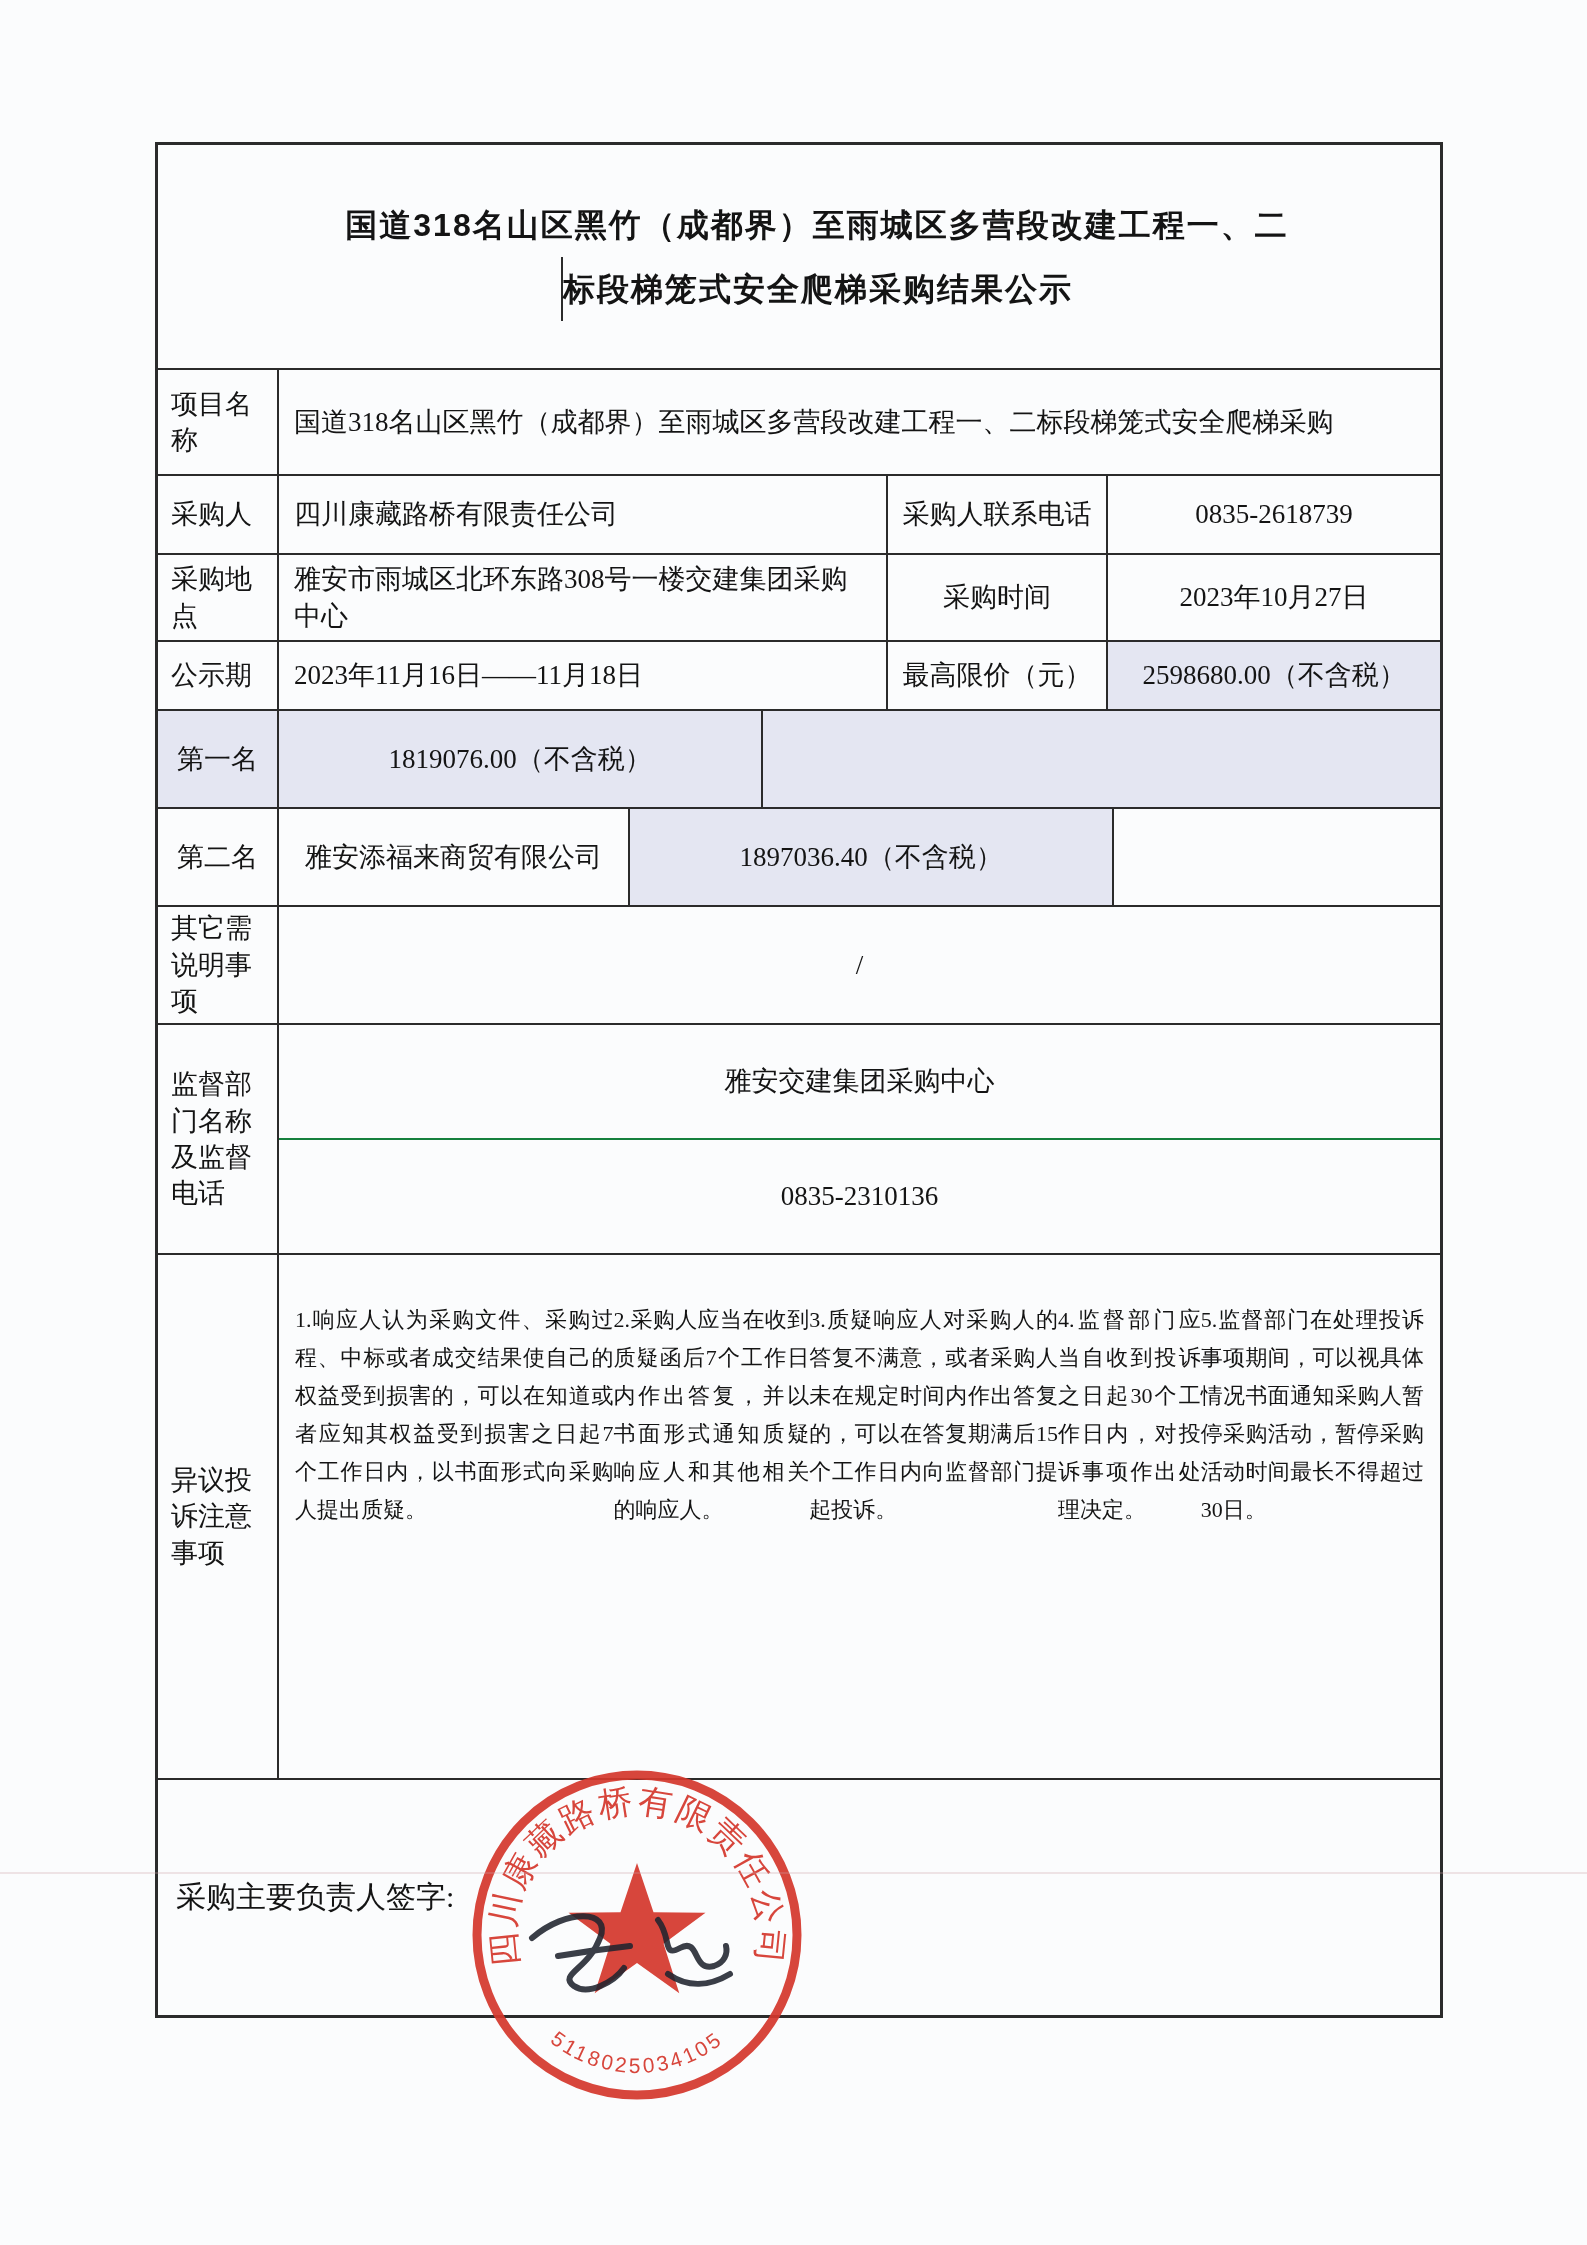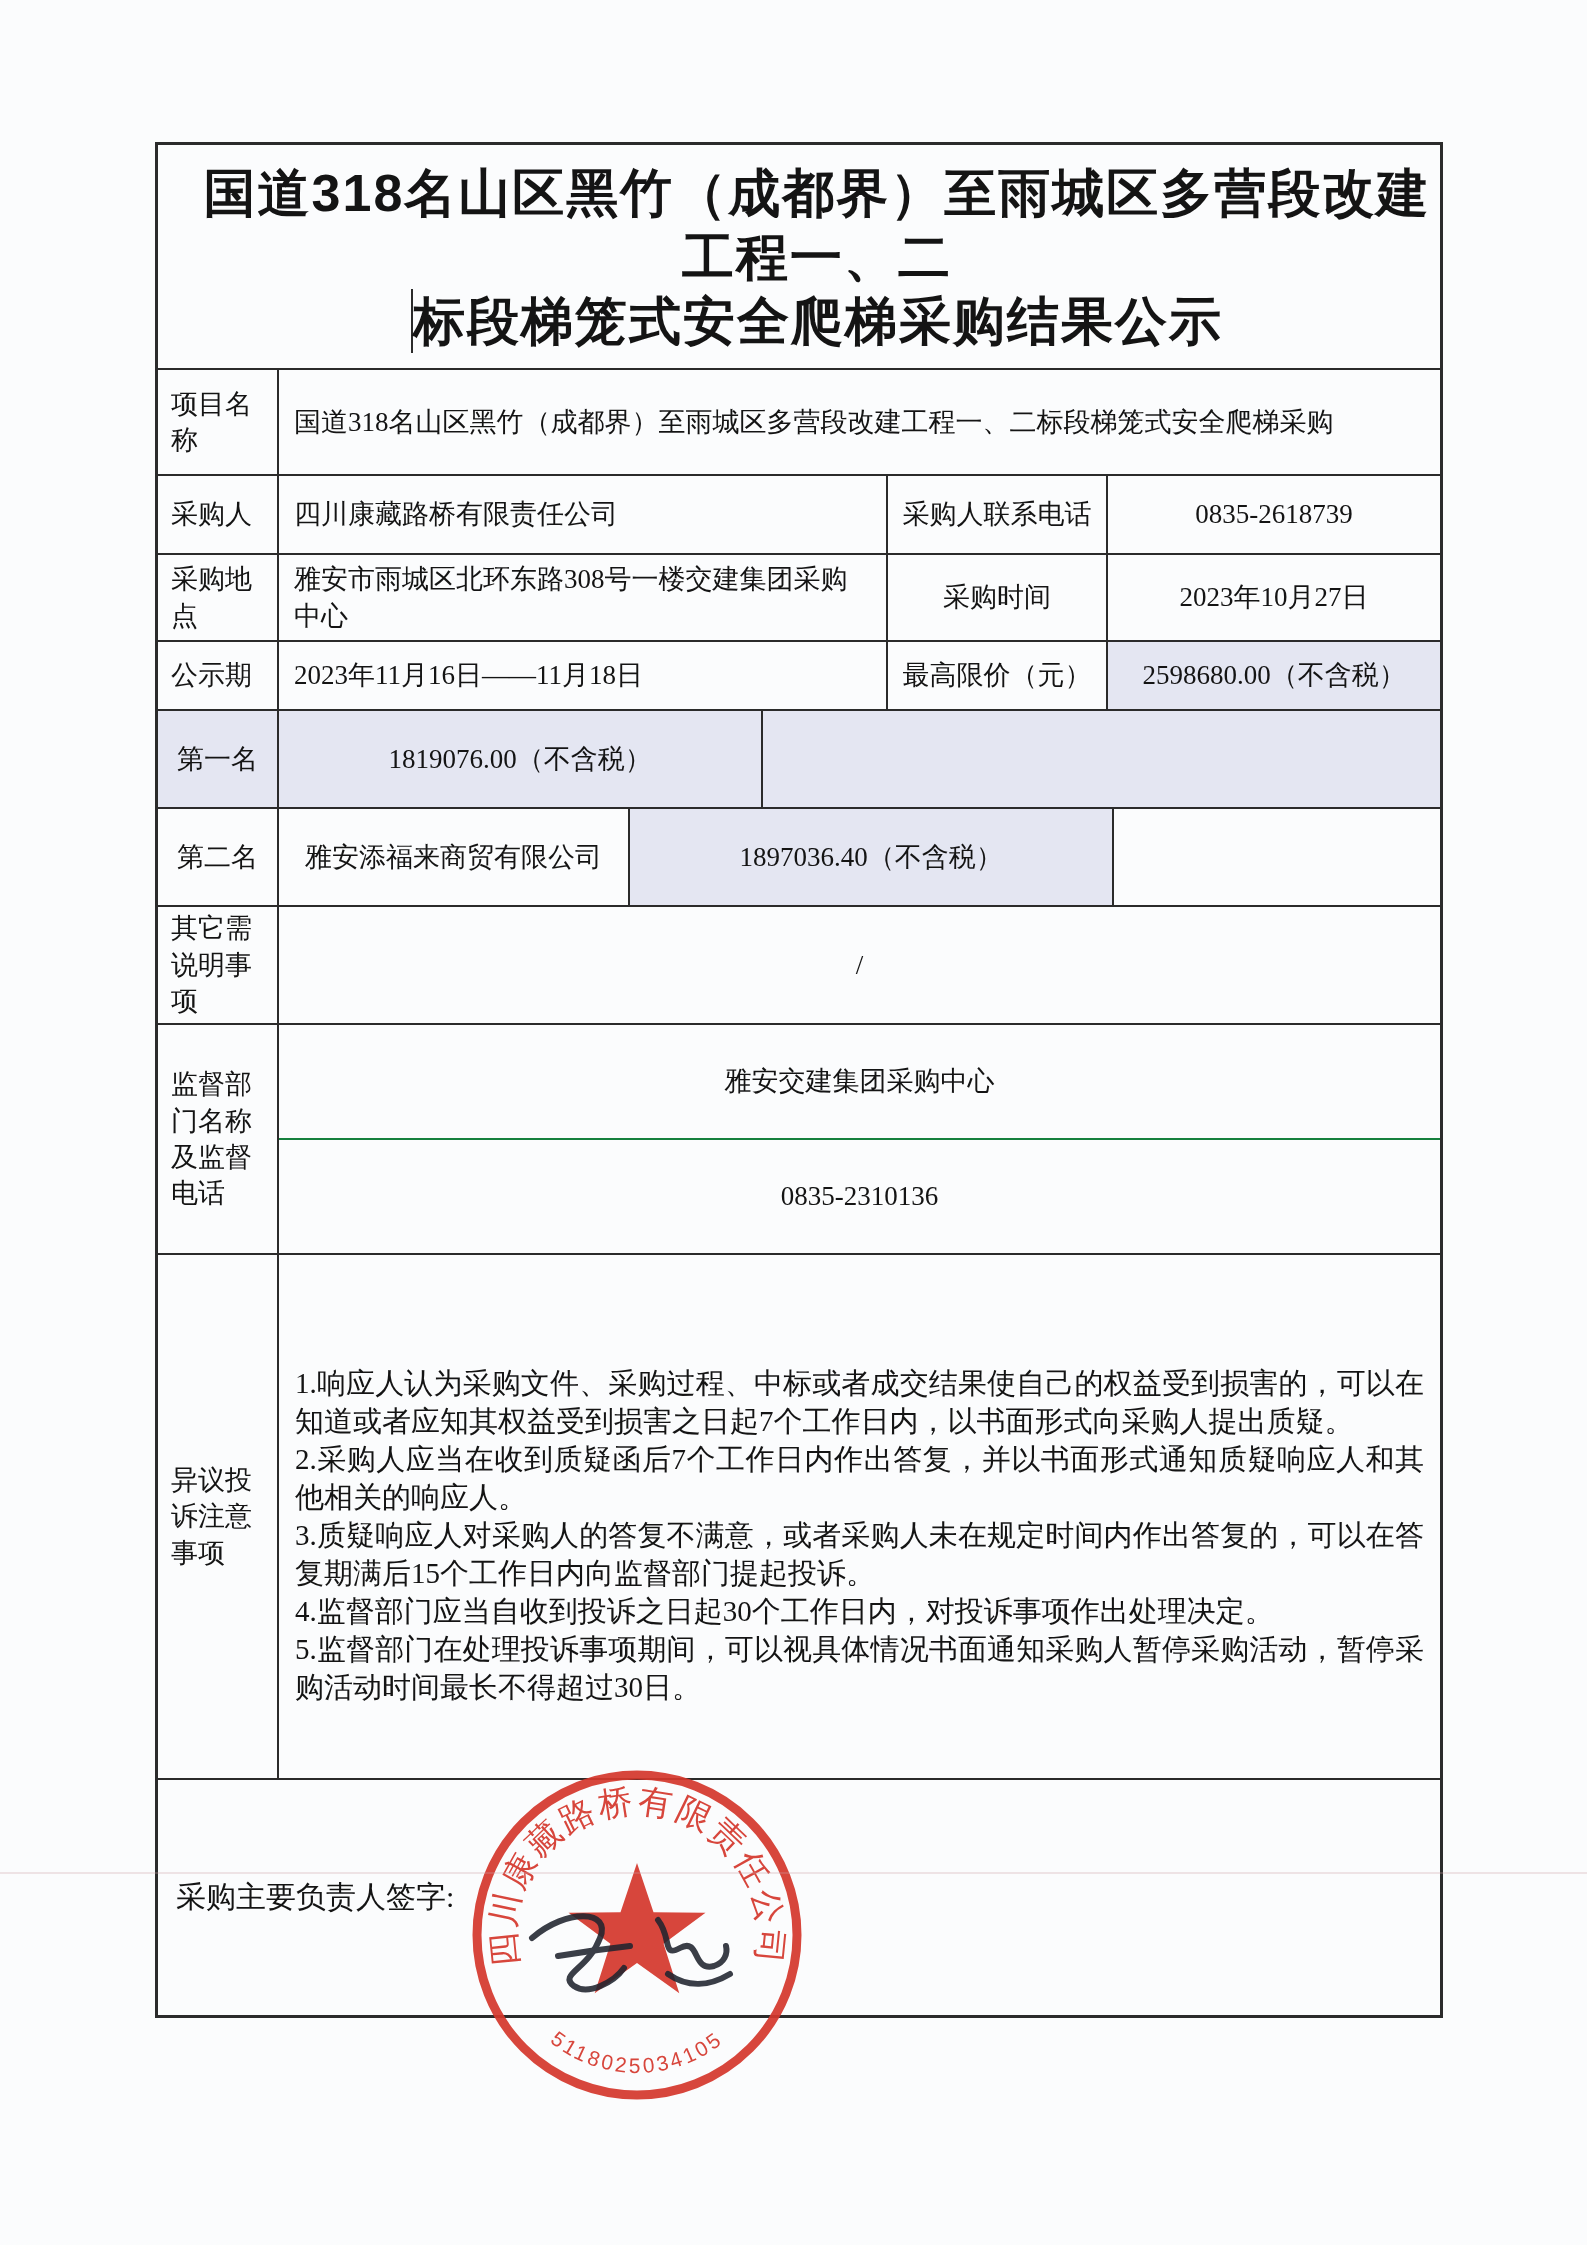--- a/index.html
+++ b/index.html
@@ -35,34 +35,34 @@
   .cr{flex:1;}
   .wide{flex:1;}
   .label{justify-content:flex-start;text-align:left;padding:0 13px;}
   .left{justify-content:flex-start;text-align:left;padding:0 15px;}
   .hl{background:#e4e6f2;}
 
   .title-row{
     height:223px;align-items:center;justify-content:center;
     flex-direction:column;
     font-family:"Liberation Sans","DejaVu Sans",sans-serif;
-    font-weight:bold;font-size:52px;line-height:64px;letter-spacing:2px;
+    font-weight:bold;font-size:32px;line-height:64px;letter-spacing:2px;
     text-align:center;
     padding-left:36px;
   }
 
   .stack{flex:1;display:flex;flex-direction:column;}
   .stack .c{flex:1;}
   .stack .c + .c{border-top:2px solid #15803d;}
 
   .objection-text{
     flex:1;box-sizing:border-box;
-    display:flex;flex-direction:column;justify-content:center;
+    display:flex;justify-content:center;
     padding:46px 16px 10px 16px;
-    font-size:29px;line-height:38px;text-align:left;
+    font-size:22px;line-height:38px;text-align:left;
   }
   .objection-text div{text-align:justify;}
 
   .sign-row{position:relative;}
   .sign-cell{flex:1;justify-content:flex-start;text-align:right;padding:0 18px;font-size:30px;}
 
   .stamp{position:absolute;left:462px;top:1760px;width:350px;height:350px;pointer-events:none;}
   .stamp text{font-family:"Liberation Sans","DejaVu Sans",sans-serif;}
 </style>
 </head>

